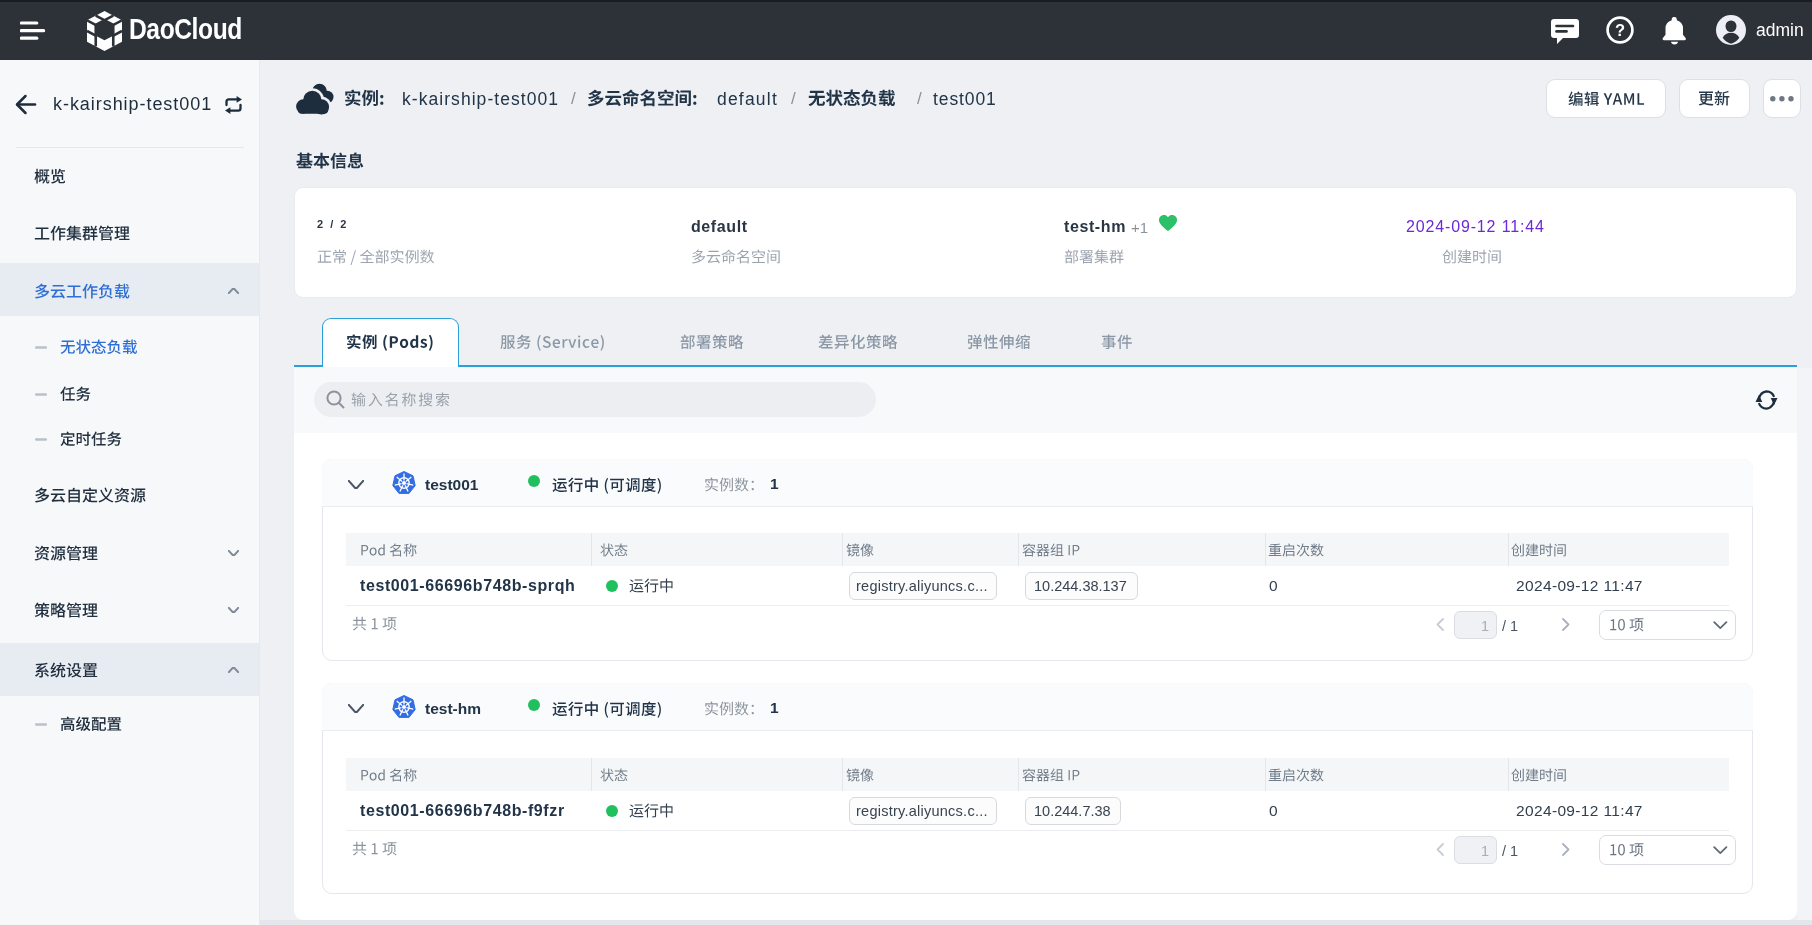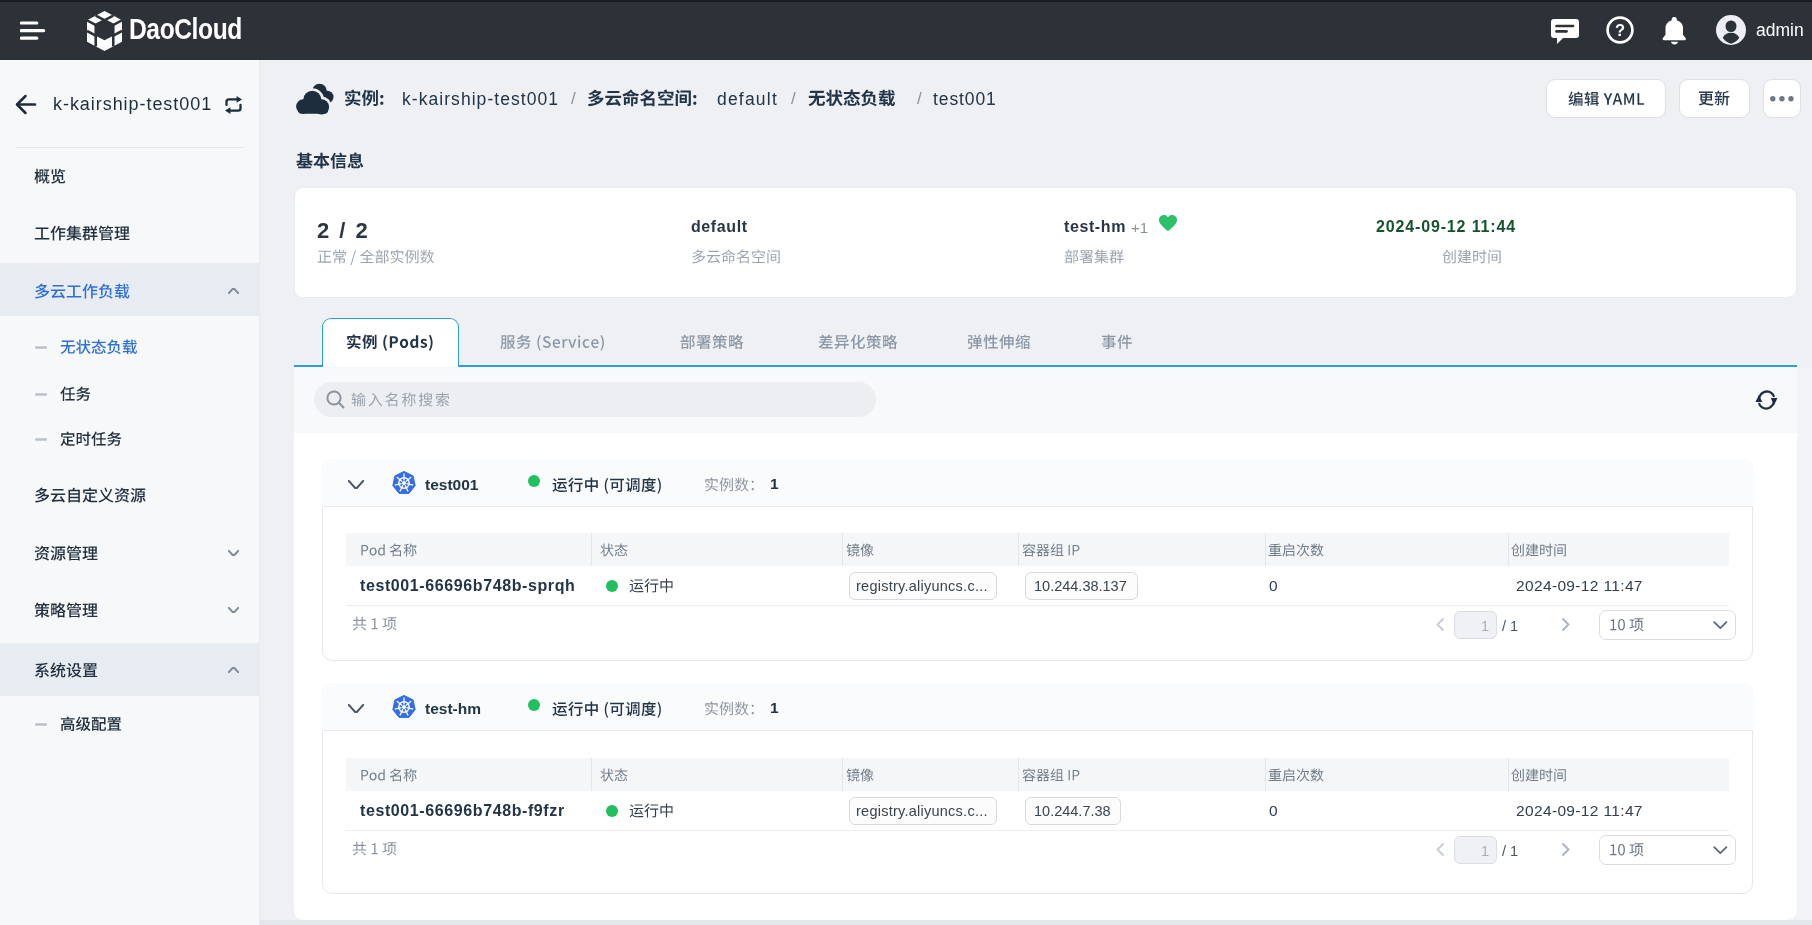--- a/index.html
+++ b/index.html
@@ -206,21 +206,21 @@
 <circle cx="2.8" cy="2.8" r="2.7" fill="#6e7885"></circle>
     <circle cx="11.9" cy="2.8" r="2.7" fill="#6e7885"></circle>
     <circle cx="21" cy="2.8" r="2.7" fill="#6e7885"></circle>
   </svg>
 <div style="position:absolute;left:296px;top:151.3px;line-height:0;">
     <svg width="68" height="20.4" viewBox="0 -16.1 68 20.4" style="overflow:visible">
       <path fill="#223447" d="M1.5 -13.2H15.6V-11.5H1.5ZM2.1 -0.6H15.1V1.1H2.1ZM5 -10.8H11.9V-9.4H5ZM5 -8.6H11.9V-7.2H5ZM0.5 -6.4H16.5V-4.7H0.5ZM4.4 -3.3H12.6V-1.7H4.4ZM3.8 -14.5H5.8V-5.5H3.8ZM11.2 -14.4H13.3V-5.5H11.2ZM7.4 -4.4H9.5V0.4H7.4ZM4.8 -5.9 6.6 -5.3Q6 -4.4 5.2 -3.6Q4.5 -2.8 3.6 -2.1Q2.7 -1.5 1.7 -1.1Q1.5 -1.3 1.3 -1.6Q1.1 -1.9 0.9 -2.2Q0.6 -2.4 0.4 -2.6Q1.3 -2.9 2.1 -3.5Q3 -4 3.7 -4.6Q4.4 -5.3 4.8 -5.9ZM12.2 -5.9Q12.7 -5.3 13.4 -4.7Q14.1 -4.1 14.9 -3.6Q15.8 -3.1 16.6 -2.8Q16.4 -2.6 16.2 -2.3Q15.9 -2 15.7 -1.7Q15.5 -1.4 15.3 -1.2Q14.4 -1.6 13.5 -2.3Q12.6 -2.9 11.9 -3.7Q11.2 -4.5 10.6 -5.3Z M18 -11.1H33V-9.1H18ZM20.8 -3.4H30.1V-1.4H20.8ZM24.4 -14.4H26.6V1.5H24.4ZM22.7 -10.4 24.6 -9.9Q24 -8 23.1 -6.4Q22.3 -4.7 21.2 -3.4Q20.2 -2 18.9 -1Q18.7 -1.3 18.5 -1.6Q18.2 -1.9 17.9 -2.2Q17.6 -2.5 17.4 -2.7Q18.6 -3.5 19.6 -4.7Q20.6 -5.9 21.4 -7.4Q22.2 -8.9 22.7 -10.4ZM28.2 -10.3Q28.7 -8.9 29.5 -7.4Q30.3 -6 31.3 -4.9Q32.4 -3.7 33.5 -2.9Q33.3 -2.7 33 -2.4Q32.6 -2.1 32.4 -1.7Q32.1 -1.4 31.9 -1.1Q30.7 -2 29.6 -3.4Q28.6 -4.8 27.8 -6.4Q27 -8 26.4 -9.8Z M40.5 -9.2H49.1V-7.6H40.5ZM40.5 -6.7H49.1V-5.2H40.5ZM41.5 -0.7H48.1V1H41.5ZM39.3 -11.8H50.3V-10.1H39.3ZM40.3 -4.2H49.3V1.4H47.5V-2.6H42V1.5H40.3ZM43.2 -13.8 44.9 -14.5Q45.2 -14 45.6 -13.3Q46 -12.7 46.1 -12.2L44.4 -11.4Q44.2 -11.9 43.8 -12.6Q43.5 -13.3 43.2 -13.8ZM38 -14.4 39.8 -13.8Q39.3 -12.4 38.6 -11Q37.9 -9.5 37.1 -8.2Q36.3 -7 35.4 -6Q35.4 -6.2 35.2 -6.6Q35 -7 34.8 -7.4Q34.6 -7.8 34.4 -8Q35.1 -8.8 35.8 -9.8Q36.5 -10.8 37 -12Q37.6 -13.2 38 -14.4ZM36.7 -9.7 38.5 -11.5 38.6 -11.5V1.6H36.7Z M56 -9.2V-8.4H62.8V-9.2ZM56 -6.9V-6.1H62.8V-6.9ZM56 -11.4V-10.6H62.8V-11.4ZM54.1 -12.9H64.9V-4.6H54.1ZM58.4 -14.6 60.9 -14.3Q60.6 -13.7 60.3 -13.2Q60 -12.7 59.8 -12.3L57.9 -12.6Q58.1 -13.1 58.2 -13.7Q58.4 -14.2 58.4 -14.6ZM55.3 -3.5H57.4V-1.2Q57.4 -0.8 57.6 -0.7Q57.8 -0.6 58.5 -0.6Q58.6 -0.6 58.9 -0.6Q59.2 -0.6 59.6 -0.6Q59.9 -0.6 60.3 -0.6Q60.6 -0.6 60.9 -0.6Q61.2 -0.6 61.4 -0.6Q61.8 -0.6 62 -0.7Q62.2 -0.9 62.3 -1.3Q62.4 -1.7 62.4 -2.5Q62.7 -2.3 63 -2.2Q63.3 -2 63.7 -1.9Q64 -1.8 64.3 -1.7Q64.2 -0.5 63.9 0.1Q63.6 0.7 63.1 1Q62.5 1.2 61.6 1.2Q61.4 1.2 61.1 1.2Q60.7 1.2 60.3 1.2Q59.9 1.2 59.5 1.2Q59.1 1.2 58.8 1.2Q58.4 1.2 58.3 1.2Q57.1 1.2 56.4 1Q55.8 0.8 55.5 0.3Q55.3 -0.3 55.3 -1.2ZM58 -4 59.6 -4.9Q60 -4.5 60.4 -4.1Q60.8 -3.6 61.2 -3.2Q61.5 -2.7 61.7 -2.3L60.1 -1.3Q59.9 -1.7 59.6 -2.2Q59.2 -2.7 58.8 -3.2Q58.4 -3.6 58 -4ZM63.6 -3.4 65.4 -4.1Q65.8 -3.6 66.2 -2.9Q66.6 -2.2 66.9 -1.6Q67.2 -1 67.3 -0.5L65.4 0.4Q65.2 -0.1 65 -0.8Q64.7 -1.4 64.3 -2.1Q64 -2.8 63.6 -3.4ZM53.1 -3.8 54.9 -3Q54.7 -2.5 54.5 -1.8Q54.2 -1.1 54 -0.5Q53.7 0.2 53.4 0.7L51.5 -0.2Q51.8 -0.7 52.1 -1.3Q52.4 -1.9 52.7 -2.6Q53 -3.2 53.1 -3.8Z"></path>
     </svg>
   </div>
 <div style="position:absolute;left:294px;top:187px;width:1503px;height:111px;background:#fff;border:1px solid #e8ebef;border-radius:9px;"></div>
-<div class="ab lt" style="left:317px;top:218px;font-size:22px;font-weight:700;color:#2a3644;letter-spacing:2px">2 / 2</div>
+<div class="ab lt" style="left:317px;top:218px;font-size:11px;font-weight:700;color:#2a3644;letter-spacing:2px">2 / 2</div>
 <div style="position:absolute;left:317px;top:247.8px;line-height:0;">
     <svg width="117.6" height="18" viewBox="0 -14.2 117.6 18" style="overflow:visible">
       <path fill="#9aa2ad" d="M1.3 -11.5H13.8V-10.4H1.3ZM7.8 -6.4H13.2V-5.3H7.8ZM0.8 -0.6H14.2V0.5H0.8ZM7.3 -11.1H8.5V-0H7.3ZM2.8 -7.6H4V0H2.8Z M22.1 -5.3H23.3V1.2H22.1ZM19.7 -7.4V-5.9H25.4V-7.4ZM18.6 -8.2H26.5V-5H18.6ZM17.3 -3.8H27.3V-2.8H18.4V0.5H17.3ZM26.8 -3.8H27.9V-0.6Q27.9 -0.2 27.8 0Q27.7 0.3 27.3 0.4Q27 0.5 26.4 0.6Q25.8 0.6 24.9 0.6Q24.9 0.4 24.8 0.1Q24.6 -0.2 24.5 -0.4Q25 -0.4 25.4 -0.4Q25.8 -0.4 26.1 -0.4Q26.3 -0.4 26.5 -0.4Q26.6 -0.4 26.7 -0.5Q26.8 -0.5 26.8 -0.7ZM22 -12.6H23.2V-9.9H22ZM16.3 -10.3H28.8V-7H27.7V-9.3H17.4V-7H16.3ZM17.5 -12 18.5 -12.5Q18.9 -12.1 19.3 -11.6Q19.6 -11.1 19.8 -10.7L18.7 -10.2Q18.6 -10.6 18.2 -11.1Q17.9 -11.6 17.5 -12ZM26.4 -12.5 27.6 -12.1Q27.2 -11.6 26.8 -11.1Q26.4 -10.6 26.1 -10.3L25.2 -10.7Q25.4 -10.9 25.6 -11.2Q25.9 -11.5 26.1 -11.9Q26.3 -12.2 26.4 -12.5Z M33.5 2.7 38 -11.9H39L34.5 2.7Z M45.6 -3.7H54.7V-2.7H45.6ZM45.6 -7.1H54.7V-6.1H45.6ZM43.7 -0.2H56.5V0.8H43.7ZM49.5 -6.6H50.7V0.3H49.5ZM50 -12.8 51 -12.3Q50.1 -11 49 -9.8Q47.9 -8.7 46.5 -7.7Q45.2 -6.7 43.8 -6Q43.6 -6.2 43.4 -6.5Q43.2 -6.8 43 -6.9Q44.4 -7.6 45.7 -8.5Q47 -9.4 48.1 -10.5Q49.2 -11.6 50 -12.8ZM50.4 -12.3Q51.9 -10.5 53.6 -9.2Q55.3 -7.9 57.3 -6.9Q57 -6.7 56.8 -6.5Q56.6 -6.2 56.5 -6Q55.2 -6.7 54 -7.6Q52.8 -8.5 51.6 -9.5Q50.5 -10.5 49.5 -11.8Z M67 -11.8H70.9V-10.8H68V1.2H67ZM70.7 -11.8H70.9L71.1 -11.8L71.8 -11.4Q71.4 -10.3 70.9 -9.1Q70.4 -7.9 70 -6.9Q71 -5.8 71.3 -4.9Q71.6 -4 71.6 -3.2Q71.6 -2.6 71.5 -2Q71.3 -1.5 71 -1.3Q70.8 -1.2 70.5 -1.1Q70.3 -1 70 -1Q69.7 -0.9 69.4 -0.9Q69.1 -0.9 68.7 -1Q68.7 -1.2 68.6 -1.5Q68.6 -1.8 68.4 -2Q68.8 -2 69.1 -2Q69.4 -2 69.6 -2Q69.8 -2 69.9 -2Q70.1 -2.1 70.2 -2.1Q70.4 -2.3 70.5 -2.6Q70.6 -2.9 70.6 -3.3Q70.6 -4 70.2 -4.9Q69.9 -5.7 68.9 -6.7Q69.1 -7.3 69.4 -7.9Q69.6 -8.6 69.9 -9.2Q70.1 -9.9 70.3 -10.4Q70.5 -11 70.7 -11.5ZM58.8 -10.8H65.9V-9.8H58.8ZM58.4 -6.8H66.2V-5.7H58.4ZM59.7 -9.4 60.7 -9.7Q61 -9.1 61.3 -8.4Q61.6 -7.6 61.7 -7.1L60.7 -6.8Q60.6 -7.4 60.3 -8.1Q60 -8.8 59.7 -9.4ZM64.1 -9.7 65.2 -9.5Q65 -8.9 64.8 -8.4Q64.5 -7.8 64.3 -7.3Q64.1 -6.7 63.9 -6.3L62.9 -6.6Q63.1 -7 63.4 -7.6Q63.6 -8.1 63.8 -8.7Q64 -9.3 64.1 -9.7ZM59.8 -0.6H65V0.4H59.8ZM59.2 -4.4H65.5V1H64.4V-3.3H60.3V1.1H59.2ZM61.3 -12.4 62.3 -12.7Q62.6 -12.2 62.8 -11.6Q63 -11.1 63.1 -10.7L62.1 -10.3Q62 -10.7 61.8 -11.3Q61.5 -11.9 61.3 -12.4Z M80.7 -1.6 81.2 -2.4Q82.2 -2.1 83.2 -1.6Q84.2 -1.2 85.1 -0.7Q85.9 -0.2 86.6 0.2L85.9 1.1Q85.3 0.6 84.4 0.2Q83.6 -0.3 82.6 -0.8Q81.7 -1.2 80.7 -1.6ZM79 -12.4 80.1 -12.7Q80.5 -12.2 80.8 -11.7Q81.1 -11.1 81.2 -10.7L80 -10.3Q79.9 -10.7 79.6 -11.3Q79.3 -11.9 79 -12.4ZM73.9 -10.9H86.3V-7.8H85.1V-9.8H75.1V-7.8H73.9ZM80.1 -9.1H81.3Q81.3 -7.4 81.1 -6Q81 -4.6 80.6 -3.5Q80.2 -2.4 79.5 -1.5Q78.8 -0.6 77.5 0.1Q76.3 0.7 74.5 1.2Q74.4 0.9 74.2 0.6Q74 0.3 73.8 0.2Q75.6 -0.2 76.7 -0.8Q77.9 -1.3 78.6 -2.1Q79.2 -2.9 79.6 -3.9Q79.9 -5 80 -6.2Q80.1 -7.5 80.1 -9.1ZM73.7 -3.8H86.6V-2.9H73.7ZM76.2 -8.4 76.9 -9.1Q77.3 -8.8 77.7 -8.6Q78.1 -8.3 78.5 -8Q78.9 -7.7 79.1 -7.4L78.4 -6.6Q78.2 -6.9 77.8 -7.2Q77.5 -7.5 77 -7.8Q76.6 -8.1 76.2 -8.4ZM74.7 -6 75.4 -6.8Q75.8 -6.6 76.2 -6.3Q76.7 -6 77.1 -5.7Q77.5 -5.4 77.7 -5.1L77 -4.3Q76.8 -4.5 76.4 -4.9Q76 -5.2 75.6 -5.5Q75.1 -5.8 74.7 -6Z M92.1 -11.8H97.3V-10.7H92.1ZM93.8 -11.4 94.8 -11.2Q94.6 -9.8 94.2 -8.4Q93.8 -7.1 93.3 -5.9Q92.8 -4.8 92.2 -3.9Q92.1 -4 92 -4.1Q91.8 -4.2 91.7 -4.4Q91.5 -4.5 91.3 -4.6Q92 -5.4 92.4 -6.5Q92.9 -7.5 93.2 -8.8Q93.6 -10 93.8 -11.4ZM93.7 -8.4H96.3V-7.4H93.4ZM95.9 -8.4H96.1L96.3 -8.5L97 -8.3Q96.6 -4.7 95.5 -2.4Q94.3 0 92.6 1.2Q92.5 1 92.3 0.8Q92.1 0.5 91.9 0.3Q92.9 -0.3 93.8 -1.5Q94.6 -2.7 95.2 -4.4Q95.7 -6.1 95.9 -8.2ZM93 -4.3 93.6 -5.1Q93.9 -4.9 94.3 -4.6Q94.7 -4.3 95 -4Q95.4 -3.7 95.6 -3.5L94.9 -2.6Q94.7 -2.9 94.4 -3.1Q94.1 -3.4 93.7 -3.8Q93.3 -4.1 93 -4.3ZM97.9 -10.9H98.9V-2.5H97.9ZM100.4 -12.5H101.5V-0.3Q101.5 0.2 101.3 0.5Q101.2 0.7 100.8 0.9Q100.5 1 99.9 1Q99.4 1.1 98.5 1.1Q98.5 0.9 98.3 0.5Q98.2 0.2 98.1 -0Q98.8 0 99.3 0Q99.9 0 100.1 0Q100.2 -0 100.3 -0.1Q100.4 -0.1 100.4 -0.3ZM90.8 -12.6 91.8 -12.3Q91.4 -11.1 91 -9.9Q90.5 -8.6 89.9 -7.6Q89.3 -6.5 88.7 -5.6Q88.6 -5.8 88.5 -6Q88.4 -6.2 88.3 -6.4Q88.2 -6.6 88.1 -6.8Q88.9 -7.9 89.6 -9.4Q90.3 -10.9 90.8 -12.6ZM89.7 -8.7 90.8 -9.8 90.8 -9.8V1.2H89.7Z M103.6 -4.8H109.4V-3.9H103.6ZM103.3 -9.8H110.6V-8.9H103.3ZM109.2 -12.3 110.2 -11.9Q109.9 -11.4 109.5 -10.9Q109.2 -10.3 108.9 -10L108.1 -10.3Q108.3 -10.6 108.5 -10.9Q108.7 -11.3 108.9 -11.7Q109.1 -12 109.2 -12.3ZM106.5 -12.6H107.5V-6.1H106.5ZM103.9 -11.9 104.7 -12.2Q105.1 -11.8 105.3 -11.2Q105.6 -10.7 105.7 -10.3L104.8 -9.9Q104.8 -10.3 104.5 -10.9Q104.2 -11.4 103.9 -11.9ZM106.5 -9.4 107.2 -9Q106.9 -8.4 106.3 -7.7Q105.8 -7.1 105.1 -6.6Q104.4 -6 103.8 -5.7Q103.7 -5.9 103.5 -6.1Q103.3 -6.4 103.2 -6.5Q103.8 -6.8 104.4 -7.3Q105.1 -7.7 105.6 -8.3Q106.2 -8.8 106.5 -9.4ZM107.3 -9.1Q107.5 -9 107.9 -8.8Q108.3 -8.5 108.8 -8.2Q109.2 -7.9 109.6 -7.7Q110 -7.5 110.1 -7.3L109.5 -6.5Q109.3 -6.7 109 -7Q108.6 -7.3 108.2 -7.6Q107.8 -7.9 107.4 -8.2Q107 -8.5 106.8 -8.6ZM111.8 -9.7H116.8V-8.6H111.8ZM112 -12.5 113.1 -12.3Q112.8 -10.9 112.5 -9.5Q112.2 -8.2 111.7 -7.1Q111.3 -5.9 110.7 -5.1Q110.6 -5.1 110.4 -5.3Q110.3 -5.4 110.1 -5.5Q109.9 -5.7 109.8 -5.7Q110.4 -6.5 110.8 -7.6Q111.3 -8.7 111.6 -9.9Q111.9 -11.2 112 -12.5ZM114.8 -9.1 115.8 -9Q115.5 -6.5 114.8 -4.5Q114.1 -2.6 113 -1.1Q111.8 0.3 110 1.2Q109.9 1.1 109.8 1Q109.7 0.8 109.6 0.6Q109.5 0.4 109.4 0.3Q111.1 -0.5 112.2 -1.8Q113.3 -3.1 113.9 -4.9Q114.5 -6.7 114.8 -9.1ZM112.3 -8.7Q112.6 -6.8 113.3 -5Q113.9 -3.2 114.9 -1.9Q115.8 -0.6 117.2 0.2Q117 0.3 116.8 0.6Q116.5 0.9 116.4 1.1Q115 0.2 114 -1.2Q113 -2.6 112.4 -4.5Q111.8 -6.4 111.4 -8.6ZM104.2 -2.3 105 -3Q105.7 -2.7 106.6 -2.3Q107.4 -1.9 108.2 -1.4Q109 -1 109.5 -0.6L108.8 0.1Q108.3 -0.3 107.5 -0.7Q106.8 -1.2 105.9 -1.6Q105 -2 104.2 -2.3ZM109 -4.8H109.2L109.4 -4.9L110 -4.6Q109.6 -3 108.6 -1.9Q107.7 -0.8 106.4 -0Q105.2 0.7 103.8 1.1Q103.7 0.9 103.5 0.6Q103.4 0.4 103.2 0.2Q104.5 -0.1 105.7 -0.7Q106.9 -1.3 107.8 -2.3Q108.6 -3.3 109 -4.7ZM104.2 -2.3Q104.6 -2.8 104.9 -3.4Q105.3 -4 105.6 -4.6Q105.9 -5.2 106.1 -5.8L107.1 -5.6Q106.9 -5 106.5 -4.4Q106.2 -3.7 105.9 -3.1Q105.6 -2.5 105.3 -2.1Z"></path>
     </svg>
   </div>
 <div class="ab lt" style="left:691px;top:218px;font-size:16px;font-weight:700;color:#2a3644;letter-spacing:0.6px">default</div>
 <div style="position:absolute;left:691px;top:247.8px;line-height:0;">
     <svg width="90" height="18" viewBox="0 -14.2 90 18" style="overflow:visible">
       <path fill="#9aa2ad" d="M4.5 -8.6 5.3 -9.2Q5.9 -8.8 6.6 -8.4Q7.2 -7.9 7.6 -7.5L6.7 -6.8Q6.5 -7.1 6.1 -7.4Q5.7 -7.8 5.3 -8.1Q4.9 -8.4 4.5 -8.6ZM10.8 -11.3H11L11.2 -11.3L11.9 -10.9Q11.2 -9.6 10.1 -8.6Q9 -7.6 7.6 -6.9Q6.2 -6.1 4.7 -5.6Q3.2 -5 1.7 -4.7Q1.6 -4.9 1.5 -5.2Q1.3 -5.5 1.2 -5.7Q2.6 -6 4 -6.4Q5.4 -6.9 6.8 -7.6Q8.1 -8.3 9.1 -9.2Q10.2 -10 10.8 -11.1ZM5.8 -11.3H11V-10.3H5.8ZM6.8 -12.6 8.1 -12.4Q7.1 -11.2 5.7 -10.1Q4.3 -9 2.4 -8.1Q2.4 -8.2 2.2 -8.4Q2.1 -8.5 1.9 -8.7Q1.8 -8.8 1.7 -8.9Q2.9 -9.4 3.9 -10Q4.9 -10.7 5.6 -11.3Q6.4 -12 6.8 -12.6ZM6.6 -3.1 7.5 -3.6Q7.9 -3.4 8.3 -3Q8.8 -2.7 9.1 -2.3Q9.5 -2 9.8 -1.7L8.8 -1.1Q8.6 -1.4 8.2 -1.7Q7.8 -2.1 7.4 -2.4Q7 -2.8 6.6 -3.1ZM13 -6H13.2L13.4 -6.1L14.2 -5.6Q13.4 -3.9 12.1 -2.7Q10.8 -1.5 9.1 -0.8Q7.4 0 5.5 0.5Q3.6 1 1.6 1.2Q1.6 1.1 1.5 0.9Q1.4 0.7 1.3 0.5Q1.2 0.3 1.1 0.1Q3 -0 4.9 -0.5Q6.7 -0.9 8.3 -1.6Q9.9 -2.3 11.1 -3.3Q12.3 -4.4 13 -5.8ZM8.2 -6H13.2V-5H8.2ZM9.3 -7.4 10.5 -7.1Q9.8 -6.2 8.8 -5.3Q7.8 -4.5 6.6 -3.7Q5.3 -2.9 3.7 -2.3Q3.6 -2.4 3.5 -2.6Q3.4 -2.7 3.3 -2.9Q3.1 -3 3 -3.1Q4.5 -3.7 5.7 -4.4Q7 -5.1 7.9 -5.9Q8.7 -6.6 9.3 -7.4Z M17.5 -11.4H27.6V-10.3H17.5ZM15.8 -7.2H29.2V-6H15.8ZM24.3 -4.2 25.3 -4.7Q26 -3.8 26.6 -2.9Q27.3 -1.9 27.9 -1Q28.5 -0.1 28.9 0.6L27.8 1.2Q27.4 0.5 26.8 -0.4Q26.2 -1.3 25.6 -2.3Q24.9 -3.3 24.3 -4.2ZM17.1 0.7Q17.1 0.5 17 0.3Q16.9 0.1 16.9 -0.2Q16.8 -0.4 16.7 -0.6Q16.9 -0.7 17.2 -1Q17.5 -1.2 17.8 -1.7Q18 -1.9 18.4 -2.4Q18.8 -3 19.2 -3.7Q19.6 -4.4 20.1 -5.2Q20.5 -6 20.9 -6.9L22.3 -6.4Q21.7 -5.2 20.9 -4.1Q20.2 -2.9 19.5 -1.9Q18.7 -0.9 18 -0.1V-0Q18 -0 17.9 0Q17.7 0.1 17.6 0.2Q17.4 0.3 17.2 0.4Q17.1 0.6 17.1 0.7ZM17.1 0.7 17.1 -0.3 18 -0.8 27 -1.5Q27.1 -1.2 27.1 -0.9Q27.2 -0.6 27.3 -0.4Q25.1 -0.2 23.6 -0.1Q22 0.1 20.9 0.2Q19.9 0.3 19.2 0.3Q18.5 0.4 18.1 0.4Q17.7 0.5 17.5 0.5Q17.3 0.6 17.1 0.7Z M34.4 -8.6H40.4V-7.6H34.4ZM32.4 -6.4H36.5V-1.2H32.4V-2.2H35.4V-5.4H32.4ZM38.1 -6.4H42.5V-5.4H39.2V1.2H38.1ZM42.1 -6.4H43.2V-2.1Q43.2 -1.7 43 -1.4Q42.9 -1.2 42.6 -1Q42.3 -0.9 41.8 -0.9Q41.2 -0.9 40.4 -0.9Q40.3 -1.1 40.2 -1.4Q40.1 -1.7 40 -1.9Q40.6 -1.9 41.1 -1.9Q41.6 -1.9 41.8 -1.9Q42 -1.9 42 -2Q42.1 -2 42.1 -2.1ZM31.9 -6.4H33V0H31.9ZM37.6 -12.8 38.5 -12.1Q37.9 -11.3 37.1 -10.6Q36.3 -9.8 35.3 -9.1Q34.3 -8.5 33.3 -7.9Q32.2 -7.4 31.2 -7Q31.1 -7.3 30.9 -7.6Q30.7 -7.9 30.5 -8.1Q31.6 -8.4 32.6 -8.9Q33.6 -9.3 34.6 -10Q35.5 -10.6 36.3 -11.3Q37 -12 37.6 -12.8ZM38 -12Q38.5 -11.4 39.3 -10.8Q40 -10.2 40.8 -9.7Q41.7 -9.2 42.6 -8.8Q43.6 -8.4 44.5 -8.2Q44.4 -8.1 44.2 -7.9Q44 -7.7 43.9 -7.5Q43.8 -7.3 43.7 -7.1Q42.7 -7.4 41.8 -7.9Q40.9 -8.3 40 -8.9Q39.1 -9.5 38.4 -10.2Q37.6 -10.9 37.1 -11.6Z M49.5 -0.6H57V0.4H49.5ZM50.2 -11.1H56.9V-10.1H50.2ZM51.1 -12.6 52.4 -12.4Q51.5 -11.1 50.1 -9.8Q48.8 -8.5 46.8 -7.5Q46.8 -7.6 46.6 -7.8Q46.5 -8 46.3 -8.1Q46.2 -8.3 46 -8.4Q47.3 -9 48.2 -9.7Q49.2 -10.4 49.9 -11.2Q50.7 -11.9 51.1 -12.6ZM56.5 -11.1H56.7L56.9 -11.2L57.7 -10.7Q56.9 -9.2 55.6 -7.9Q54.4 -6.7 52.9 -5.7Q51.3 -4.8 49.6 -4.1Q48 -3.4 46.3 -3.1Q46.2 -3.2 46.1 -3.4Q46 -3.6 45.9 -3.8Q45.8 -4 45.7 -4.1Q47 -4.4 48.3 -4.8Q49.6 -5.2 50.8 -5.9Q52 -6.5 53.1 -7.2Q54.2 -8 55.1 -8.9Q56 -9.9 56.5 -10.9ZM48.9 -7.9 49.8 -8.6Q50.3 -8.2 50.9 -7.8Q51.4 -7.4 51.9 -7Q52.4 -6.6 52.8 -6.3L51.8 -5.5Q51.5 -5.8 51.1 -6.3Q50.6 -6.7 50 -7.1Q49.5 -7.6 48.9 -7.9ZM56.6 -5.1H57.7V1.2H56.6ZM49.9 -5.1H56.9V-4.1H49.9V1.2H48.8V-4.2L49.7 -5.1Z M66.9 -4.5H68.1V0.2H66.9ZM61.1 -10.8H73.9V-7.8H72.7V-9.7H62.2V-7.4H61.1ZM62.7 -5.1H72.4V-4.1H62.7ZM61.2 -0.3H73.9V0.7H61.2ZM68.5 -8.1 69.2 -8.8Q69.7 -8.5 70.4 -8.2Q71 -7.9 71.6 -7.5Q72.3 -7.2 72.8 -6.8Q73.4 -6.5 73.8 -6.2L73 -5.4Q72.7 -5.6 72.1 -6Q71.6 -6.3 70.9 -6.7Q70.3 -7 69.7 -7.4Q69 -7.8 68.5 -8.1ZM65.8 -8.8 66.5 -8.2Q66 -7.6 65.2 -7.1Q64.5 -6.6 63.6 -6.1Q62.8 -5.6 61.9 -5.2L61.3 -6.2Q62.6 -6.7 63.8 -7.4Q64.9 -8.1 65.8 -8.8ZM66.4 -12.4 67.5 -12.7Q67.8 -12.2 68.1 -11.6Q68.4 -11 68.6 -10.5L67.3 -10.1Q67.2 -10.6 66.9 -11.2Q66.6 -11.8 66.4 -12.4Z M76.4 -9.2H77.5V1.2H76.4ZM76.6 -11.9 77.5 -12.4Q77.8 -12.1 78.2 -11.7Q78.5 -11.3 78.9 -10.9Q79.2 -10.6 79.3 -10.3L78.4 -9.7Q78.2 -10 77.9 -10.3Q77.6 -10.7 77.3 -11.1Q76.9 -11.5 76.6 -11.9ZM80.3 -11.8H88.2V-10.7H80.3ZM87.5 -11.8H88.7V-0.2Q88.7 0.3 88.6 0.5Q88.5 0.8 88.2 0.9Q87.9 1.1 87.4 1.1Q86.9 1.1 86.2 1.1Q86.2 0.9 86.1 0.6Q86 0.3 85.8 0.1Q86.3 0.1 86.7 0.1Q87.1 0.1 87.3 0.1Q87.4 0.1 87.5 0Q87.5 -0 87.5 -0.2ZM80.7 -4.4V-2.4H84.3V-4.4ZM80.7 -7.4V-5.4H84.3V-7.4ZM79.7 -8.3H85.3V-1.5H79.7Z"></path>
     </svg>
@@ -228,21 +228,21 @@
 <div class="ab lt" style="left:1064px;top:218px;font-size:16px;font-weight:700;color:#2a3644;letter-spacing:0.6px">test-hm</div>
 <div class="ab lt" style="left:1131px;top:219px;font-size:15px;color:#8a929c">+1</div>
 <svg class="ab" style="left:1159px;top:215px" width="18" height="16" viewBox="0 0 18 16">
 <path fill="#2cc168" d="M9 16 C4 12 0 8.6 0 4.9 A4.9 4.9 0 0 1 9 2.2 4.9 4.9 0 0 1 18 4.9 C18 8.6 14 12 9 16Z"></path>
   </svg>
 <div style="position:absolute;left:1064px;top:247.8px;line-height:0;">
     <svg width="60" height="18" viewBox="0 -14.2 60 18" style="overflow:visible">
       <path fill="#9aa2ad" d="M9.4 -11.8H13.3V-10.8H10.4V1.2H9.4ZM13.1 -11.8H13.3L13.5 -11.8L14.2 -11.4Q13.8 -10.3 13.3 -9.1Q12.8 -7.9 12.4 -6.9Q13.4 -5.8 13.7 -4.9Q14 -4 14 -3.2Q14 -2.6 13.9 -2Q13.7 -1.5 13.3 -1.3Q13.2 -1.2 12.9 -1.1Q12.7 -1 12.4 -1Q12.1 -0.9 11.8 -0.9Q11.5 -0.9 11.1 -1Q11.1 -1.2 11 -1.5Q11 -1.8 10.8 -2Q11.2 -2 11.5 -2Q11.8 -2 12 -2Q12.2 -2 12.3 -2Q12.5 -2.1 12.6 -2.1Q12.8 -2.3 12.9 -2.6Q13 -2.9 13 -3.3Q13 -4 12.6 -4.9Q12.3 -5.7 11.3 -6.7Q11.5 -7.3 11.8 -7.9Q12 -8.6 12.3 -9.2Q12.5 -9.9 12.7 -10.4Q12.9 -11 13.1 -11.5ZM1.2 -10.8H8.3V-9.8H1.2ZM0.8 -6.8H8.6V-5.7H0.8ZM2.1 -9.4 3.1 -9.7Q3.4 -9.1 3.7 -8.4Q4 -7.6 4.1 -7.1L3.1 -6.8Q3 -7.4 2.7 -8.1Q2.4 -8.8 2.1 -9.4ZM6.5 -9.7 7.6 -9.5Q7.4 -8.9 7.2 -8.4Q6.9 -7.8 6.7 -7.3Q6.5 -6.7 6.3 -6.3L5.3 -6.6Q5.5 -7 5.8 -7.6Q6 -8.1 6.2 -8.7Q6.4 -9.3 6.5 -9.7ZM2.2 -0.6H7.4V0.4H2.2ZM1.6 -4.4H7.9V1H6.8V-3.3H2.7V1.1H1.6ZM3.7 -12.4 4.7 -12.7Q5 -12.2 5.2 -11.6Q5.4 -11.1 5.5 -10.7L4.5 -10.3Q4.4 -10.7 4.2 -11.3Q3.9 -11.9 3.7 -12.4Z M24.8 -11.2V-9.7H27.3V-11.2ZM21.2 -11.2V-9.7H23.7V-11.2ZM17.8 -11.2V-9.7H20.2V-11.2ZM16.7 -12H28.4V-8.9H16.7ZM15.8 -5.8H29.2V-4.9H15.8ZM17.4 -7.9H26V-7H17.4ZM19.6 -2H27.2V-1.2H19.6ZM19.5 -0.1H27.2V0.7H19.5ZM27.5 -8.4 28.4 -7.8Q27.3 -6.7 25.9 -5.8Q24.5 -4.9 22.9 -4.2Q21.2 -3.4 19.5 -2.9Q17.8 -2.3 16.1 -1.9Q16 -2 15.9 -2.2Q15.8 -2.4 15.7 -2.5Q15.6 -2.7 15.5 -2.9Q17.2 -3.2 18.9 -3.8Q20.7 -4.3 22.2 -5Q23.8 -5.7 25.2 -6.5Q26.5 -7.4 27.5 -8.4ZM21.5 -8.9H22.6V-5.4H21.5ZM20 -3.9H27.3V-3H20V1.2H19V-3.2L19.6 -3.9ZM26.7 -3.9H27.8V1.1H26.7Z M30.8 -3.4H44.2V-2.4H30.8ZM33.4 -9.1H42.7V-8.3H33.4ZM33.4 -7.3H42.7V-6.5H33.4ZM37.4 -10.4H38.4V-5H37.4ZM36.9 -4.4H38V1.2H36.9ZM36.7 -3.1 37.5 -2.6Q37 -2.1 36.2 -1.5Q35.5 -1 34.6 -0.5Q33.8 0 32.9 0.4Q32 0.8 31.2 1Q31.1 0.8 30.8 0.5Q30.6 0.3 30.4 0.1Q31.3 -0.1 32.2 -0.5Q33 -0.8 33.9 -1.2Q34.7 -1.6 35.4 -2.1Q36.1 -2.6 36.7 -3.1ZM38.3 -3.1Q38.8 -2.6 39.5 -2.1Q40.2 -1.6 41.1 -1.3Q41.9 -0.9 42.8 -0.5Q43.7 -0.2 44.5 -0Q44.4 0.1 44.3 0.3Q44.1 0.4 44 0.6Q43.9 0.8 43.8 0.9Q43 0.7 42.1 0.3Q41.2 -0.1 40.3 -0.5Q39.5 -1 38.7 -1.5Q38 -2.1 37.4 -2.6ZM34 -12.6 35.1 -12.4Q34.5 -11.2 33.5 -10Q32.6 -8.7 31.3 -7.6Q31.2 -7.8 31 -7.9Q30.9 -8 30.7 -8.2Q30.6 -8.3 30.4 -8.4Q31.3 -9 31.9 -9.7Q32.6 -10.5 33.1 -11.2Q33.6 -12 34 -12.6ZM37 -12.4 38 -12.6Q38.3 -12.2 38.6 -11.7Q38.8 -11.2 38.9 -10.8L37.9 -10.5Q37.8 -10.8 37.5 -11.4Q37.3 -11.9 37 -12.4ZM33 -5.4H43.8V-4.5H33ZM33.7 -11H43.3V-10.1H33.7V-4.1H32.6V-10.3L33.3 -11Z M53 -9.7H59.1V-8.6H53ZM53.2 -6.6H58.9V-5.6H53.2ZM52.6 -3.4H59.5V-2.3H52.6ZM53.1 -12.2 54 -12.5Q54.4 -11.9 54.7 -11.3Q55 -10.6 55.1 -10L54.2 -9.7Q54.1 -10.2 53.8 -10.9Q53.5 -11.6 53.1 -12.2ZM57.8 -12.6 58.8 -12.3Q58.5 -11.7 58.2 -11Q57.9 -10.2 57.6 -9.8L56.7 -10Q56.9 -10.4 57.1 -10.8Q57.3 -11.3 57.5 -11.8Q57.6 -12.2 57.8 -12.6ZM55.4 -9.2H56.5V1.2H55.4ZM45.7 -9.4H52.8V-8.4H45.7ZM46.4 -11.8H51.9V-5.9H46.4V-6.9H50.9V-10.9H46.4ZM47.2 -4.4H48.3V1.2H47.2ZM47.7 -4.4H52.1V0.4H47.7V-0.6H51V-3.4H47.7ZM48.3 -11.5 49.4 -11.4Q49.2 -9.2 48.9 -7.4Q48.5 -5.5 47.9 -4.1Q47.2 -2.6 46.2 -1.5Q46.1 -1.6 46 -1.8Q45.8 -1.9 45.7 -2.1Q45.5 -2.3 45.4 -2.4Q46.4 -3.3 47 -4.7Q47.6 -6 47.9 -7.8Q48.2 -9.5 48.3 -11.5Z"></path>
     </svg>
   </div>
-<div class="ab lt" style="left:1376px;top:218px;font-size:16px;font-weight:700;color:#14532d;letter-spacing:0.85px">2024-09-12 11:44</div>
+<div class="ab lt" style="left:1406px;top:218px;font-size:16px;font-weight:400;color:#6d28d9;letter-spacing:0.85px">2024-09-12 11:44</div>
 <div style="position:absolute;left:1442px;top:247.8px;line-height:0;">
     <svg width="60" height="18" viewBox="0 -14.2 60 18" style="overflow:visible">
       <path fill="#9aa2ad" d="M12.6 -12.4H13.7V-0.3Q13.7 0.3 13.5 0.5Q13.4 0.8 13 1Q12.6 1.1 12 1.1Q11.3 1.2 10.3 1.1Q10.2 0.9 10.1 0.6Q10 0.3 9.9 0.1Q10.4 0.1 10.9 0.1Q11.3 0.1 11.7 0.1Q12 0.1 12.2 0.1Q12.4 0.1 12.5 -0Q12.6 -0.1 12.6 -0.3ZM9.6 -10.9H10.7V-2.5H9.6ZM2.6 -7.1H6.9V-6.1H2.6ZM2.1 -7.1H3.2V-0.7Q3.2 -0.3 3.4 -0.1Q3.6 0 4.1 0Q4.3 0 4.6 0Q5 0 5.4 0Q5.8 0 6.2 0Q6.6 0 6.8 0Q7.1 0 7.3 -0.2Q7.5 -0.3 7.5 -0.8Q7.6 -1.2 7.6 -2.1Q7.8 -2 8.1 -1.9Q8.4 -1.7 8.6 -1.7Q8.6 -0.6 8.4 -0.1Q8.2 0.5 7.9 0.7Q7.5 1 6.8 1Q6.7 1 6.4 1Q6.2 1 5.8 1Q5.4 1 5 1Q4.7 1 4.4 1Q4.1 1 4 1Q3.3 1 2.9 0.8Q2.5 0.7 2.3 0.3Q2.1 -0 2.1 -0.7ZM6.5 -7.1H7.6Q7.6 -7.1 7.6 -6.9Q7.6 -6.8 7.6 -6.7Q7.5 -5.4 7.4 -4.6Q7.4 -3.8 7.2 -3.3Q7.1 -2.9 6.9 -2.7Q6.8 -2.5 6.6 -2.4Q6.4 -2.3 6.1 -2.3Q5.9 -2.3 5.5 -2.3Q5.1 -2.3 4.6 -2.3Q4.6 -2.5 4.5 -2.8Q4.4 -3.1 4.3 -3.3Q4.7 -3.2 5.1 -3.2Q5.5 -3.2 5.6 -3.2Q5.8 -3.2 5.9 -3.2Q6 -3.2 6 -3.3Q6.1 -3.5 6.2 -3.8Q6.3 -4.2 6.4 -5Q6.5 -5.7 6.5 -6.9ZM4.5 -11.2 5.2 -11.8Q5.9 -11.2 6.6 -10.4Q7.3 -9.6 7.9 -8.9Q8.5 -8.2 8.9 -7.6L8.1 -6.9Q7.7 -7.4 7.1 -8.2Q6.5 -8.9 5.8 -9.7Q5.1 -10.5 4.5 -11.2ZM4.7 -12.6 5.7 -12.3Q5 -10.6 3.9 -9.1Q2.7 -7.5 1.2 -6.4Q1.1 -6.5 1 -6.7Q0.8 -6.8 0.7 -7Q0.5 -7.1 0.4 -7.2Q1.4 -7.9 2.2 -8.8Q3 -9.7 3.7 -10.6Q4.3 -11.6 4.7 -12.6Z M19.9 -9.3H29.2V-8.4H19.9ZM20.7 -5.2H28.5V-4.3H20.7ZM20.1 -3.1H29.1V-2.2H20.1ZM23.7 -12.6H24.8V-0.7H23.7ZM20.9 -11.3H28.1V-6.3H20.8V-7.2H27.1V-10.4H20.9ZM16 -11.7H19.4V-10.7H16ZM17.1 -7.4H19.4V-6.4H16.9ZM19 -7.4H19.2L19.4 -7.4L20 -7.2Q19.7 -4 18.7 -2Q17.8 0.1 16.4 1.2Q16.3 1.1 16.2 0.9Q16 0.8 15.8 0.7Q15.7 0.5 15.6 0.4Q16.9 -0.5 17.8 -2.4Q18.7 -4.3 19 -7.2ZM17 -5.1Q17.5 -3.6 18.2 -2.6Q18.9 -1.6 19.9 -1.1Q20.9 -0.6 22.2 -0.4Q23.4 -0.2 24.8 -0.2Q25 -0.2 25.4 -0.2Q25.9 -0.2 26.5 -0.2Q27.1 -0.2 27.7 -0.2Q28.2 -0.2 28.7 -0.2Q29.2 -0.2 29.4 -0.2Q29.3 -0.1 29.3 0.1Q29.2 0.3 29.1 0.5Q29 0.7 29 0.8H28.2H24.8Q23.2 0.8 21.8 0.6Q20.5 0.4 19.4 -0.2Q18.3 -0.8 17.5 -1.9Q16.7 -3 16.2 -4.8ZM16.5 -5.9Q16.4 -6 16.3 -6.2Q16.2 -6.3 16.2 -6.5Q16.1 -6.7 16 -6.8Q16.2 -6.9 16.5 -7.1Q16.7 -7.4 16.9 -7.7Q17.1 -7.9 17.5 -8.6Q17.8 -9.2 18.2 -10Q18.6 -10.8 18.9 -11.6V-11.6L19.4 -11.8L20.1 -11.4Q19.4 -10 18.7 -8.7Q18 -7.4 17.3 -6.5V-6.5Q17.3 -6.5 17.1 -6.4Q17 -6.4 16.9 -6.3Q16.7 -6.2 16.6 -6.1Q16.5 -6 16.5 -5.9Z M31.8 -11.3H35.9V-1.6H31.8V-2.6H34.9V-10.3H31.8ZM31.8 -7H35.2V-6H31.8ZM31.2 -11.3H32.3V-0.4H31.2ZM36.6 -9.6H44.4V-8.5H36.6ZM41.5 -12.5H42.6V-0.5Q42.6 0.1 42.4 0.4Q42.3 0.7 41.9 0.8Q41.4 1 40.7 1Q40 1.1 38.9 1.1Q38.8 0.8 38.7 0.5Q38.6 0.1 38.4 -0.1Q39 -0.1 39.6 -0.1Q40.1 -0.1 40.5 -0.1Q40.9 -0.1 41 -0.1Q41.3 -0.1 41.4 -0.2Q41.5 -0.3 41.5 -0.5ZM37.1 -6.8 38 -7.3Q38.4 -6.7 38.9 -6Q39.3 -5.4 39.7 -4.8Q40.1 -4.2 40.4 -3.7L39.4 -3.1Q39.2 -3.6 38.8 -4.2Q38.4 -4.9 38 -5.5Q37.5 -6.2 37.1 -6.8Z M46.4 -9.2H47.5V1.2H46.4ZM46.6 -11.9 47.5 -12.4Q47.8 -12.1 48.2 -11.7Q48.5 -11.3 48.9 -10.9Q49.2 -10.6 49.3 -10.3L48.4 -9.7Q48.2 -10 47.9 -10.3Q47.6 -10.7 47.3 -11.1Q46.9 -11.5 46.6 -11.9ZM50.3 -11.8H58.2V-10.7H50.3ZM57.5 -11.8H58.7V-0.2Q58.7 0.3 58.6 0.5Q58.5 0.8 58.2 0.9Q57.9 1.1 57.4 1.1Q56.9 1.1 56.2 1.1Q56.2 0.9 56.1 0.6Q56 0.3 55.8 0.1Q56.3 0.1 56.7 0.1Q57.1 0.1 57.3 0.1Q57.4 0.1 57.5 0Q57.5 -0 57.5 -0.2ZM50.7 -4.4V-2.4H54.3V-4.4ZM50.7 -7.4V-5.4H54.3V-7.4ZM49.7 -8.3H55.4V-1.5H49.7Z"></path>
     </svg>
   </div>
 <div style="position:absolute;left:294px;top:365px;width:1503px;height:555px;background:#fff;border-radius:0 0 9px 9px;"></div>
 <div style="position:absolute;left:294px;top:367px;width:1503px;height:66px;background:#f8f9fb;"></div>
 <div style="position:absolute;left:1797px;top:368px;width:15px;height:557px;background:#f3f4f7;"></div>
 <div style="position:absolute;left:260px;top:920px;width:1552px;height:5px;background:#e3e6ea;"></div>
 <div style="position:absolute;left:294px;top:364.5px;width:1503px;height:2px;background:#2aa0d8;"></div>

